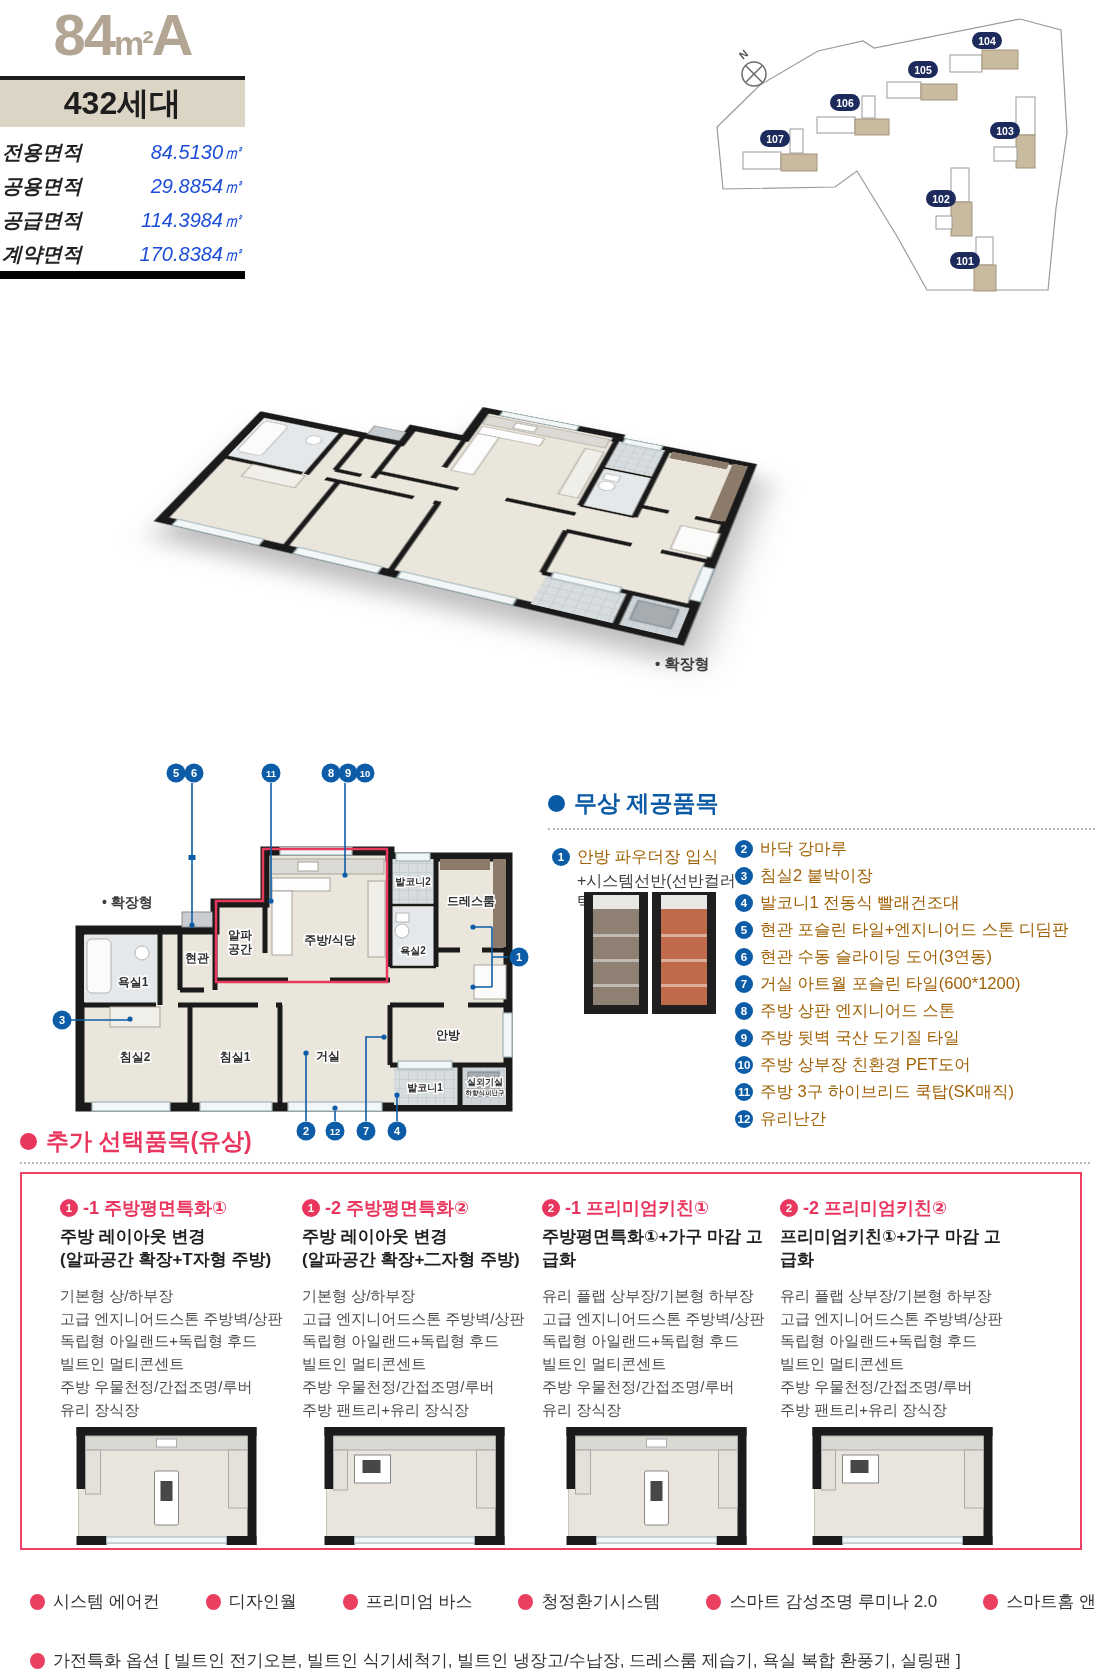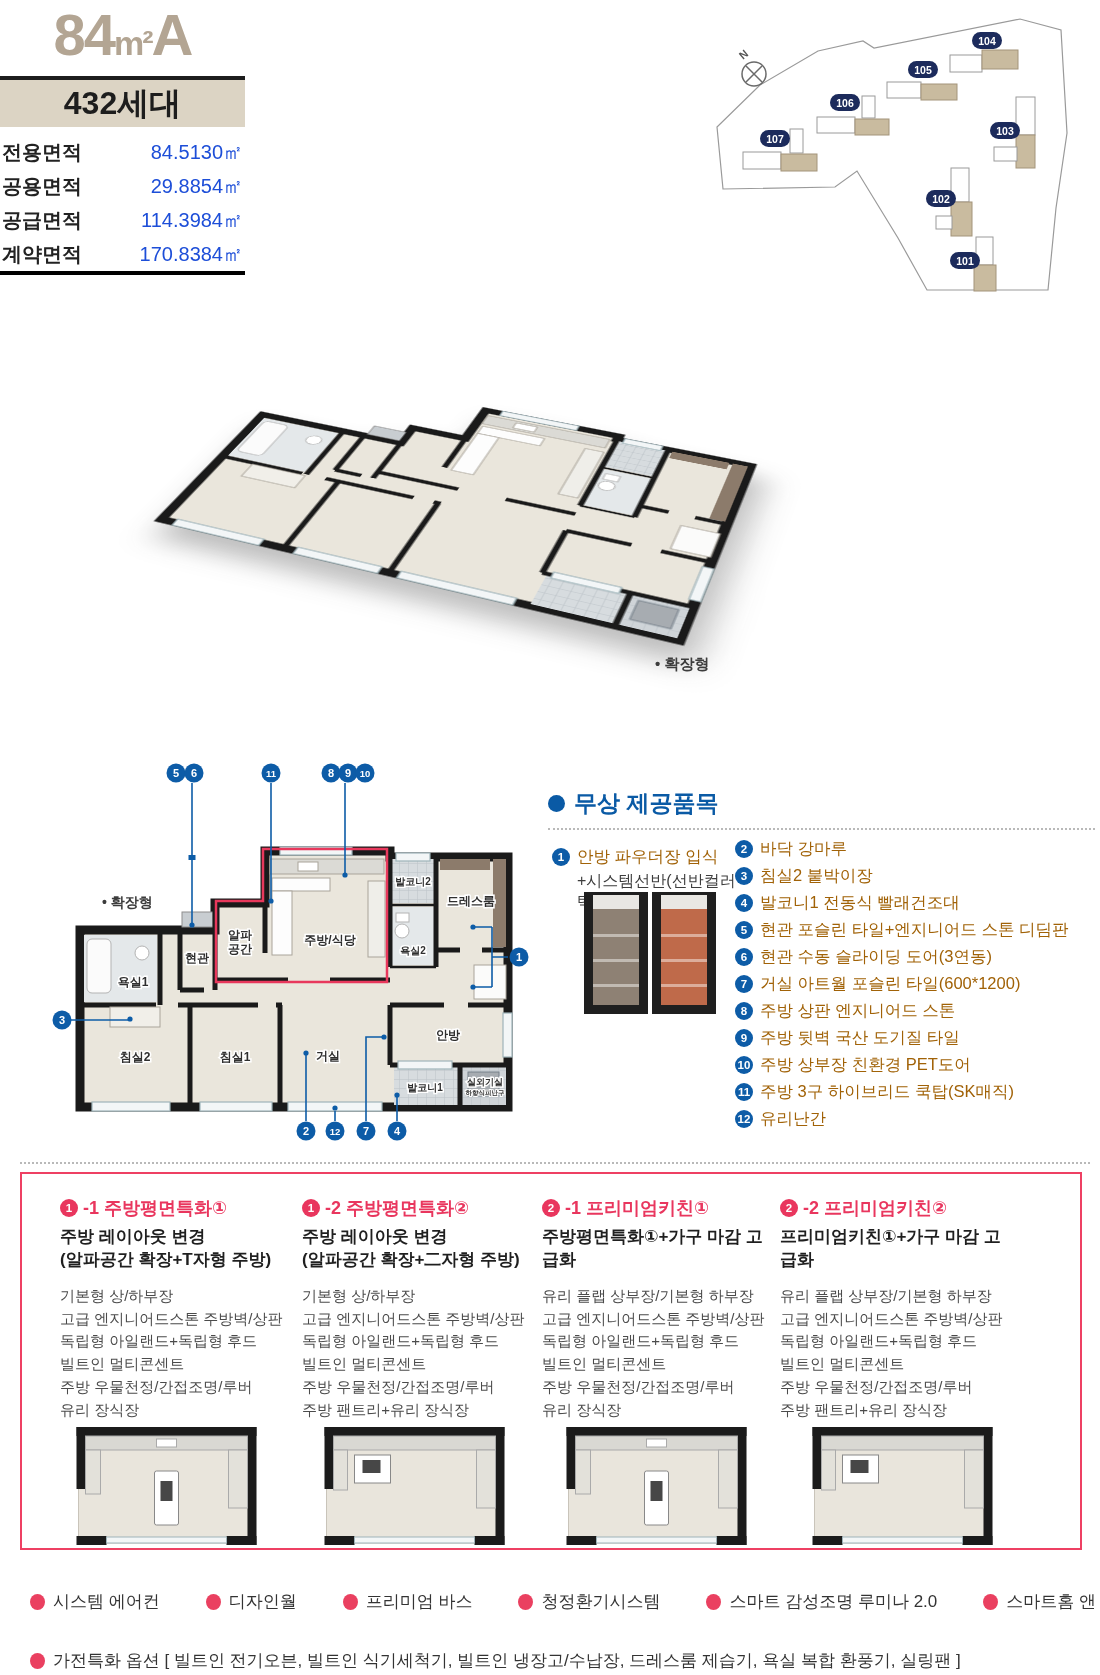--- a/index.html
+++ b/index.html
@@ -5,21 +5,21 @@
   html,body{margin:0;padding:0;background:#fff;}
   .page{position:relative;width:1100px;height:1675px;background:#fff;overflow:hidden;
         font-family:"Liberation Sans","DejaVu Sans",sans-serif;color:#2b2b2b;}
   
   .spec{position:absolute;left:0;top:4px;width:245px;}
   .unit-type{margin:0;text-align:center;font-size:58px;font-weight:600;color:#b3a593;letter-spacing:-2px;line-height:62px;}
   .unit-type .sym{font-size:34px;font-weight:600;}
   .black-bar{height:4px;background:#1d1d1d;margin-top:2px;}
   .hh-box{height:47px;background:#dcd4c4;display:flex;align-items:center;justify-content:center;
           font-size:32px;font-weight:bold;color:#1d1d1d;}
-  .area-table{margin-top:8px;border-bottom:4px solid #000000;}
+  .area-table{margin-top:8px;border-bottom:8px solid #000000;font-style:italic;}
   .area-row{display:flex;justify-content:space-between;align-items:center;height:34px;padding:0 2px;}
   .area-row .lbl{font-size:20px;font-weight:bold;color:#222;}
   .area-row .val{font-size:20px;color:#1d4ed8;}
   
   .sitemap{position:absolute;left:650px;top:0;width:450px;height:292px;}
   .bnum{font-size:10.5px;font-weight:bold;fill:#fff;text-anchor:middle;}
   .bshape{fill:#fff;stroke:#9a9a9a;stroke-width:1;}
   .bshape.tan{fill:#c9bb9f;stroke:#a3947a;}
   .badge{fill:#1c2b5c;}
   
@@ -408,20 +408,21 @@
     <div class="fi-row">
         <span class="cno">11</span>
         <span class="fi-text">주방 3구 하이브리드 쿡탑(SK매직)</span>
       </div>
     <div class="fi-row">
         <span class="cno">12</span>
         <span class="fi-text">유리난간</span>
       </div>
   </div>
 
+  <div class="sec-title paid-title"><span class="dot"></span><span>추가 선택품목(유상)</span></div>
   <div class="dotline paid-line"></div>
 
   <div class="paid-box">
     <div class="opt-col" style="left:38px">
       <div class="opt-title">
           <span class="cno red">1</span>
           <span>-1</span>
           <span>주방평면특화①</span>
         </div>
       <div class="opt-sub">

